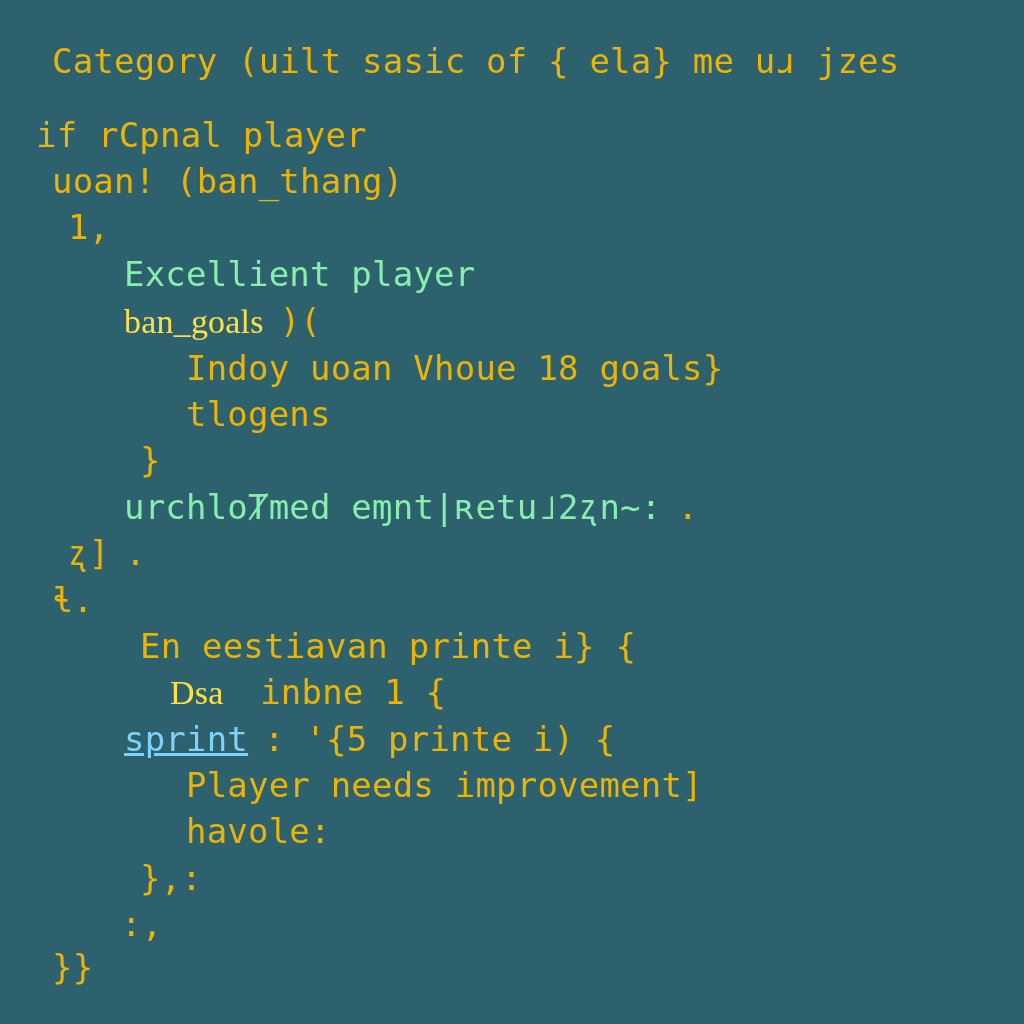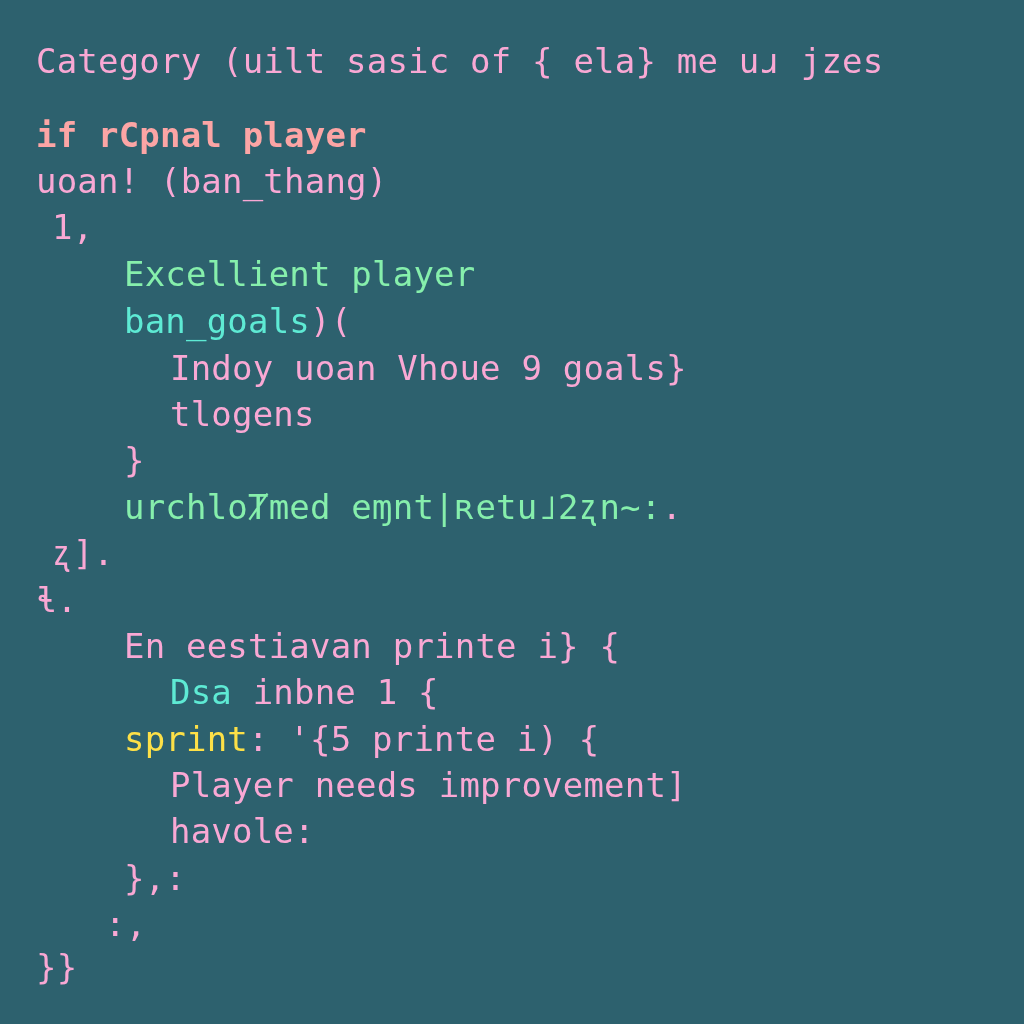--- a/index.html
+++ b/index.html
@@ -28,38 +28,38 @@
     position: absolute;
     left: 0;
     width: 1024px;
     white-space: pre;
     font-size: 34px;
     line-height: 46px;
     letter-spacing: 0.2px;
     color: #f0f4f5;
   }
   .code-line .seg { white-space: pre; }
-  .tok-plain  { color: #f9a8d4; }
-  .tok-cyan   { color: #fca5a5; font-weight: bold; }
+  .tok-plain  { color: #eab308; margin-left: 16px; }
+  .tok-cyan   { color: #eab308; }
   .tok-green  { color: #86efac; }
-  .tok-orange { color: #5eead4; }
-  .tok-gold   { color: #fde047; }
+  .tok-orange { color: #fde047; font-family: Liberation Serif, serif; }
+  .tok-gold   { color: #7dd3fc; text-decoration: underline; }
 </style>
 </head>
 <body>
 
 <div id="screen">
   <div id="code-surface">
       <div class="code-line" style="top: 38px; padding-left: 36px; font-size: 34px; line-height: 46px;"><span class="seg tok-plain">Category (uilt sasic of { ela} me uɹ jzes</span></div>
       <div class="code-line" style="top: 112px; padding-left: 36px; font-size: 34px; line-height: 46px;"><span class="seg tok-cyan">if </span><span class="seg tok-cyan">rCpnal player</span></div>
       <div class="code-line" style="top: 158px; padding-left: 36px; font-size: 34px; line-height: 46px;"><span class="seg tok-plain">uoan! (ban_thang)</span></div>
       <div class="code-line" style="top: 204px; padding-left: 52px; font-size: 34px; line-height: 46px;"><span class="seg tok-plain">1,</span></div>
       <div class="code-line" style="top: 251px; padding-left: 124px; font-size: 34px; line-height: 46px;"><span class="seg tok-green">Excellient player</span></div>
       <div class="code-line" style="top: 298px; padding-left: 124px; font-size: 34px; line-height: 46px;"><span class="seg tok-orange">ban_goals</span><span class="seg tok-plain">)(</span></div>
-      <div class="code-line" style="top: 345px; padding-left: 170px; font-size: 34px; line-height: 46px;"><span class="seg tok-plain">Indoy uoan Vhoue 9 goals}</span></div>
+      <div class="code-line" style="top: 345px; padding-left: 170px; font-size: 34px; line-height: 46px;"><span class="seg tok-plain">Indoy uoan Vhoue 18 goals}</span></div>
       <div class="code-line" style="top: 391px; padding-left: 170px; font-size: 34px; line-height: 46px;"><span class="seg tok-plain">tlogens</span></div>
       <div class="code-line" style="top: 437px; padding-left: 124px; font-size: 34px; line-height: 46px;"><span class="seg tok-plain">}</span></div>
       <div class="code-line" style="top: 484px; padding-left: 124px; font-size: 34px; line-height: 46px;"><span class="seg tok-green">urchloȾmed eɱnt|ʀetu˩2ʐn~:</span><span class="seg tok-plain">.</span></div>
       <div class="code-line" style="top: 530px; padding-left: 52px; font-size: 34px; line-height: 46px;"><span class="seg tok-plain">ʐ]</span><span class="seg tok-plain">.</span></div>
       <div class="code-line" style="top: 577px; padding-left: 36px; font-size: 34px; line-height: 46px;"><span class="seg tok-plain">ɬ.</span></div>
       <div class="code-line" style="top: 623px; padding-left: 124px; font-size: 34px; line-height: 46px;"><span class="seg tok-plain">En eestiavan printe i} {</span></div>
       <div class="code-line" style="top: 669px; padding-left: 170px; font-size: 34px; line-height: 46px;"><span class="seg tok-orange">Dsa</span><span class="seg tok-plain"> inbne 1 {</span></div>
       <div class="code-line" style="top: 716px; padding-left: 124px; font-size: 34px; line-height: 46px;"><span class="seg tok-gold">sprint</span><span class="seg tok-plain">: '{5 printe i) {</span></div>
       <div class="code-line" style="top: 762px; padding-left: 170px; font-size: 34px; line-height: 46px;"><span class="seg tok-plain">Player needs improvement]</span></div>
       <div class="code-line" style="top: 808px; padding-left: 170px; font-size: 34px; line-height: 46px;"><span class="seg tok-plain">havole:</span></div>

